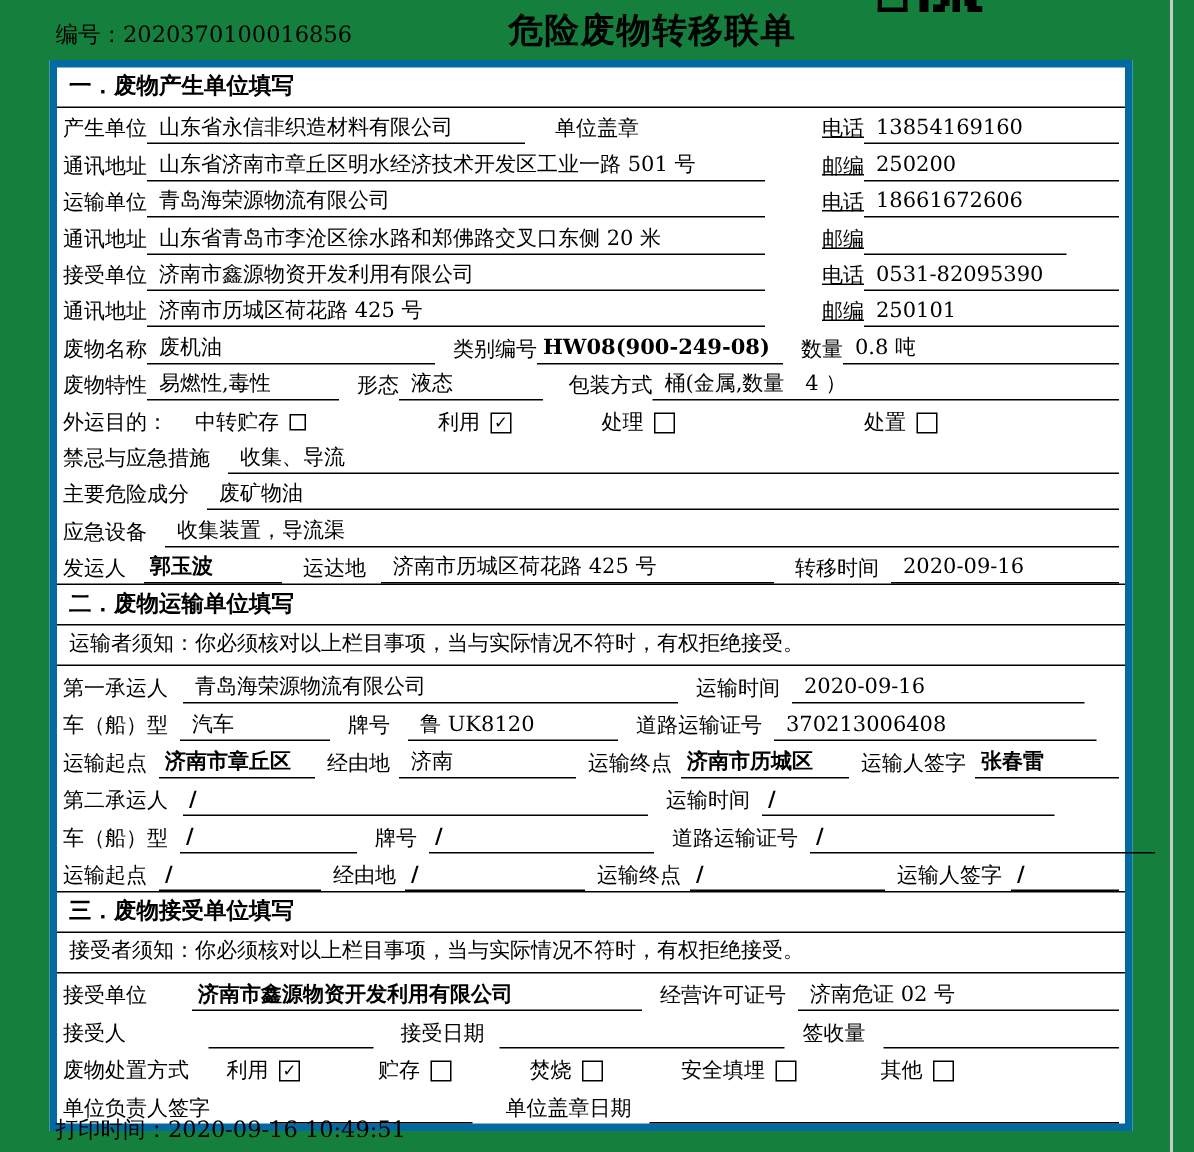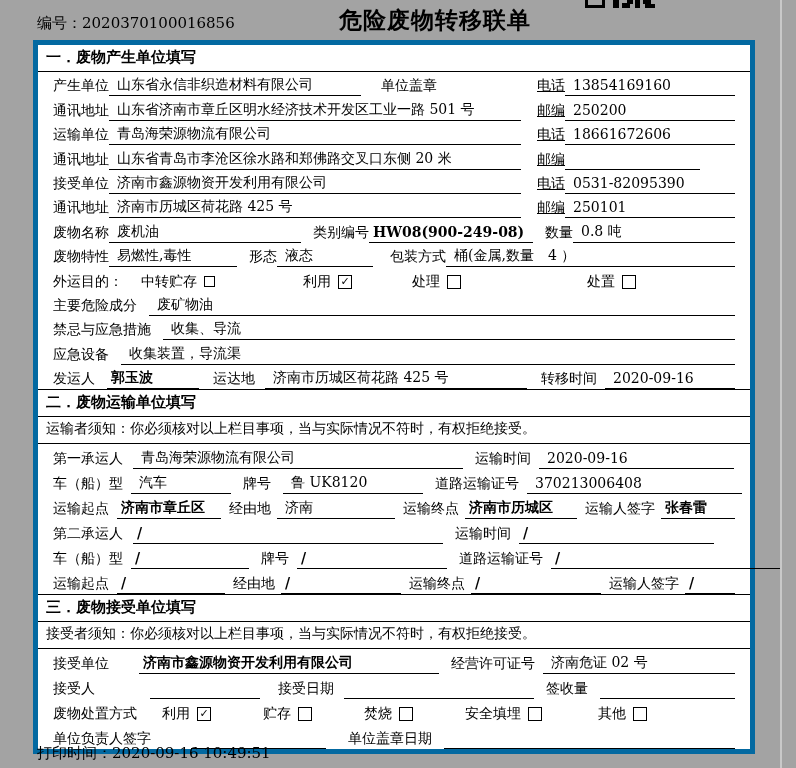--- a/index.html
+++ b/index.html
@@ -1,29 +1,29 @@
 <!DOCTYPE html>
 <html><head>
 <meta charset="utf-8">
 <style>
   html,body{margin:0;padding:0;background:#ffffff;}
-  .sheet{position:relative;width:796px;height:768px;background:#a3a3a3;color:#000;
+  .sheet{position:relative;width:796px;height:768px;background:#15803d;color:#000;
          font-family:"DejaVu Serif","Liberation Serif",serif;font-size:14px;overflow:hidden;}
   .page-edge{position:absolute;right:14px;top:0;bottom:0;width:2px;background:#c9c9c9;}
   .topbar{position:absolute;top:0;left:0;right:0;height:40px;}
   .serial{position:absolute;left:37px;top:14px;font-size:15px;white-space:nowrap;}
   .doc-title{position:absolute;left:250px;width:370px;top:5px;text-align:center;
              font-family:"DejaVu Sans","Liberation Sans",sans-serif;font-weight:bold;font-size:23px;letter-spacing:1px;}
   .qr{position:absolute;left:585px;top:0;}
   .doc{position:absolute;left:33px;top:40px;width:722px;border:5px solid #0369a1;background:#fff;box-sizing:border-box;}
   .sec-h{font-family:"DejaVu Sans","Liberation Sans",sans-serif;font-weight:bold;font-size:15px;
          padding:3px 8px 4px;border-bottom:1px solid #000;}
   .bt{border-top:1px solid #000;}
   .notice{padding:3px 8px 5px;border-bottom:1px solid #000;}
-  .row{display:flex;align-items:flex-end;padding:0 15px;height:24.4px;box-sizing:border-box;}
+  .row{display:flex;align-items:flex-end;padding:0 4px;height:24.4px;box-sizing:border-box;}
   .row.tall{height:25px;}
   .lb{white-space:nowrap;padding-bottom:1px;flex:none;}
   .u{border-bottom:1px solid #000;white-space:nowrap;overflow:hidden;padding:0 4px 1px 8px;
      box-sizing:border-box;flex:none;min-height:19px;}
   .u.c{text-align:left;padding-left:4px;font-weight:bold;}
   .u.f{flex:1 1 auto;}
   .ml-a{margin-left:auto;text-decoration:underline;}
   .cb{display:flex;align-items:center;padding-bottom:1px;flex:none;}
   .cb .lb{padding-bottom:0;}
   .box{display:inline-block;width:12px;height:12px;border:1px solid #000;margin-left:7px;
@@ -131,27 +131,27 @@
         <span class="lb">处理</span>
         <span class="box"></span>
       </span>
       <span class="cb" style="margin-left:126px">
         <span class="lb">处置</span>
         <span class="box"></span>
       </span>
     </div>
 
     <div class="row">
+      <span class="lb">禁忌与应急措施</span>
+      <span class="u f" style="margin-left:12px">收集、导流</span>
+    </div>
+
+    <div class="row">
       <span class="lb">主要危险成分</span>
       <span class="u f" style="margin-left:12px">废矿物油</span>
-    </div>
-
-    <div class="row">
-      <span class="lb">禁忌与应急措施</span>
-      <span class="u f" style="margin-left:12px">收集、导流</span>
     </div>
 
     <div class="row">
       <span class="lb">应急设备</span>
       <span class="u f" style="margin-left:12px">收集装置，导流渠</span>
     </div>
 
     <div class="row">
       <span class="lb">发运人</span>
       <span class="u c" style="width:92px;margin-left:12px">郭玉波</span>

